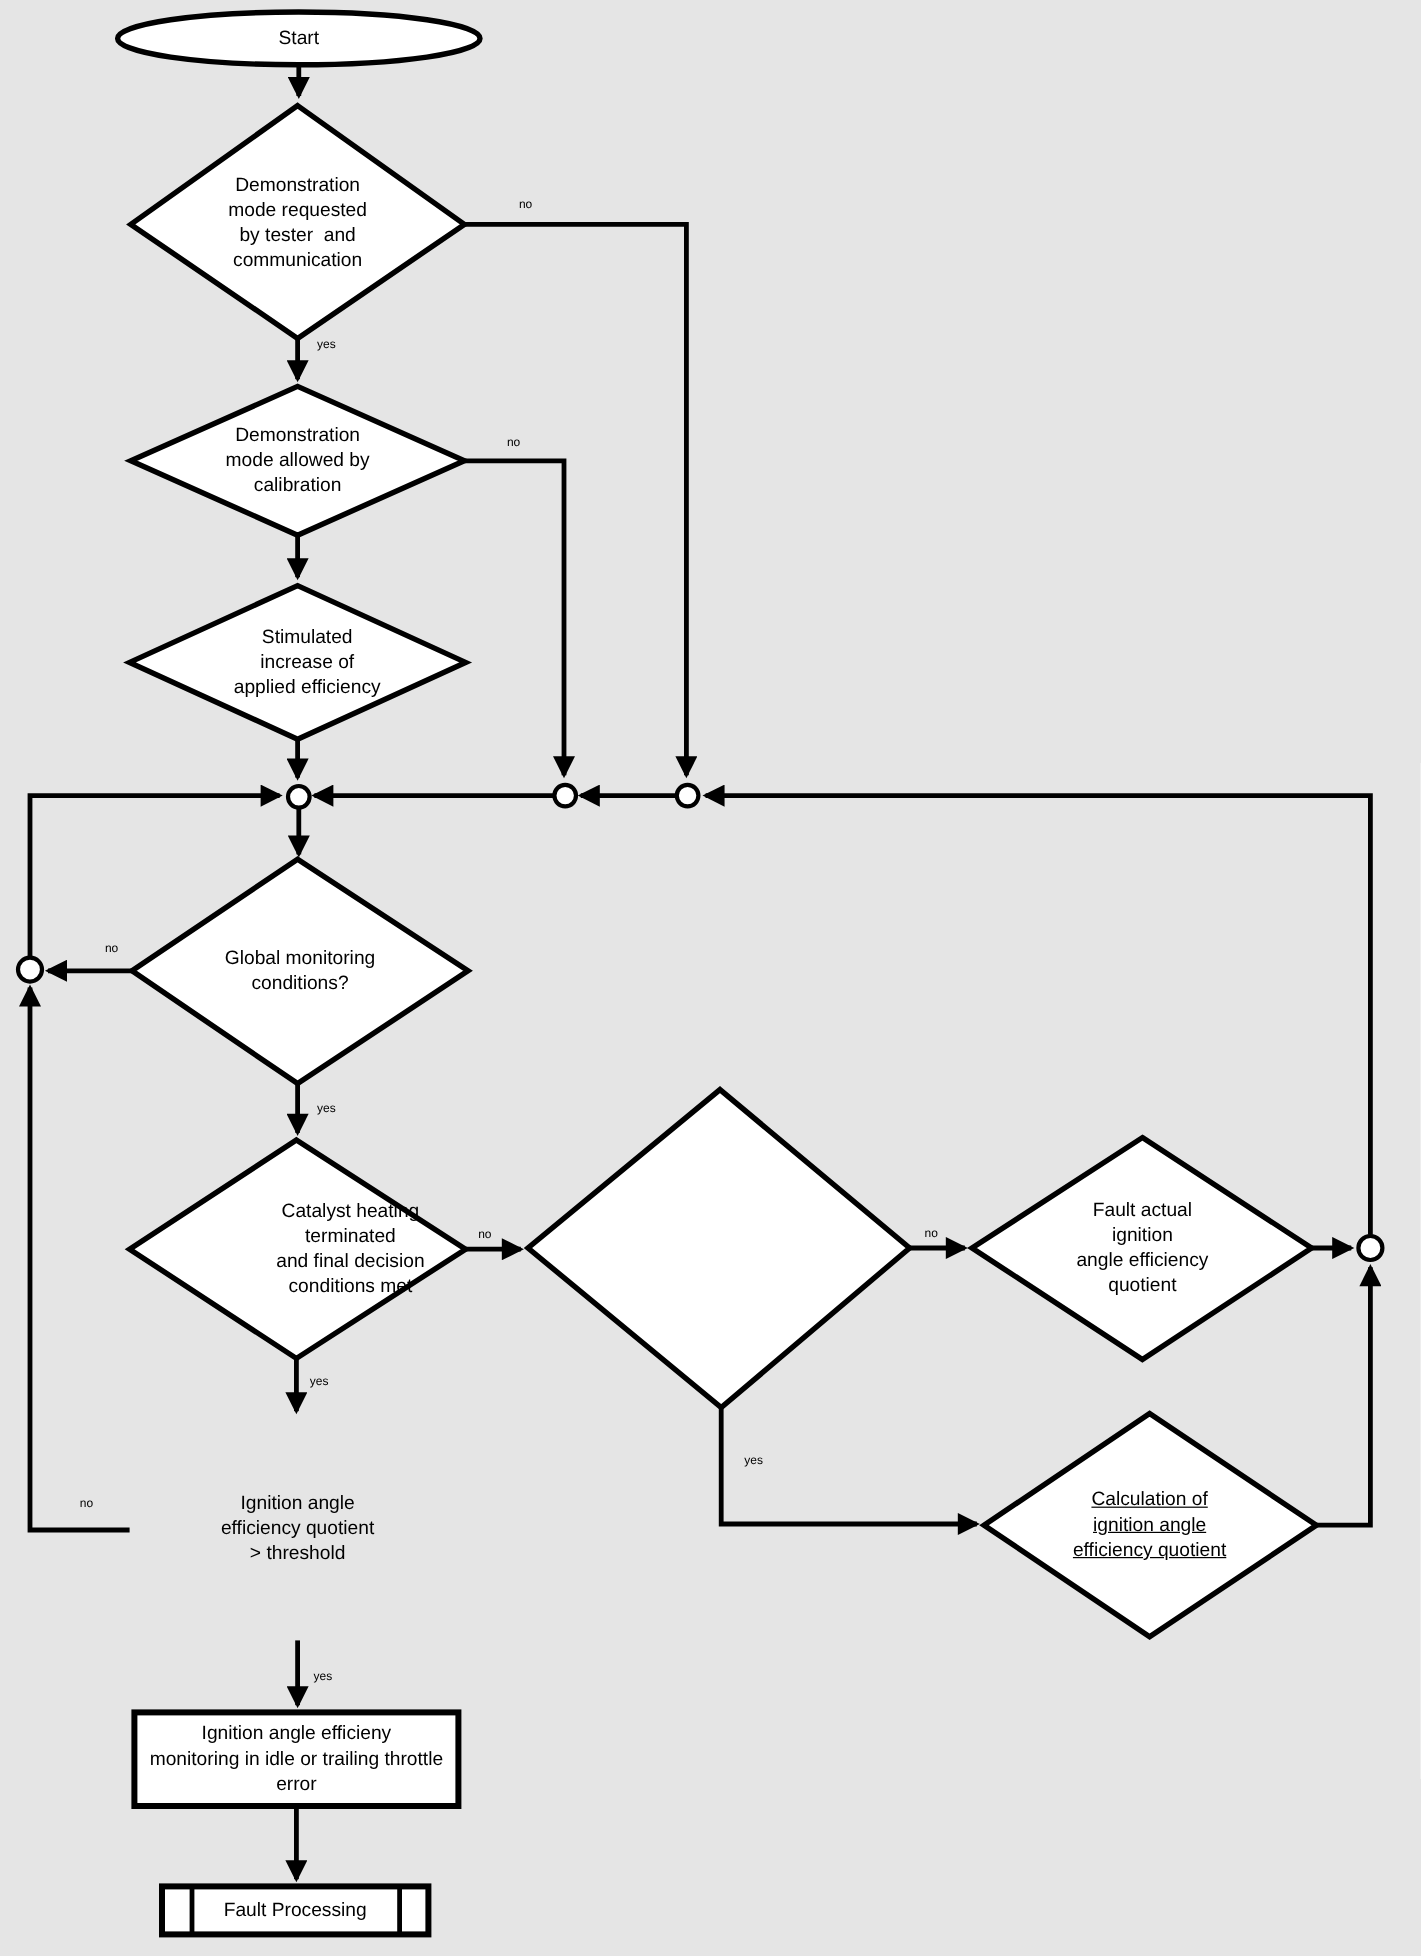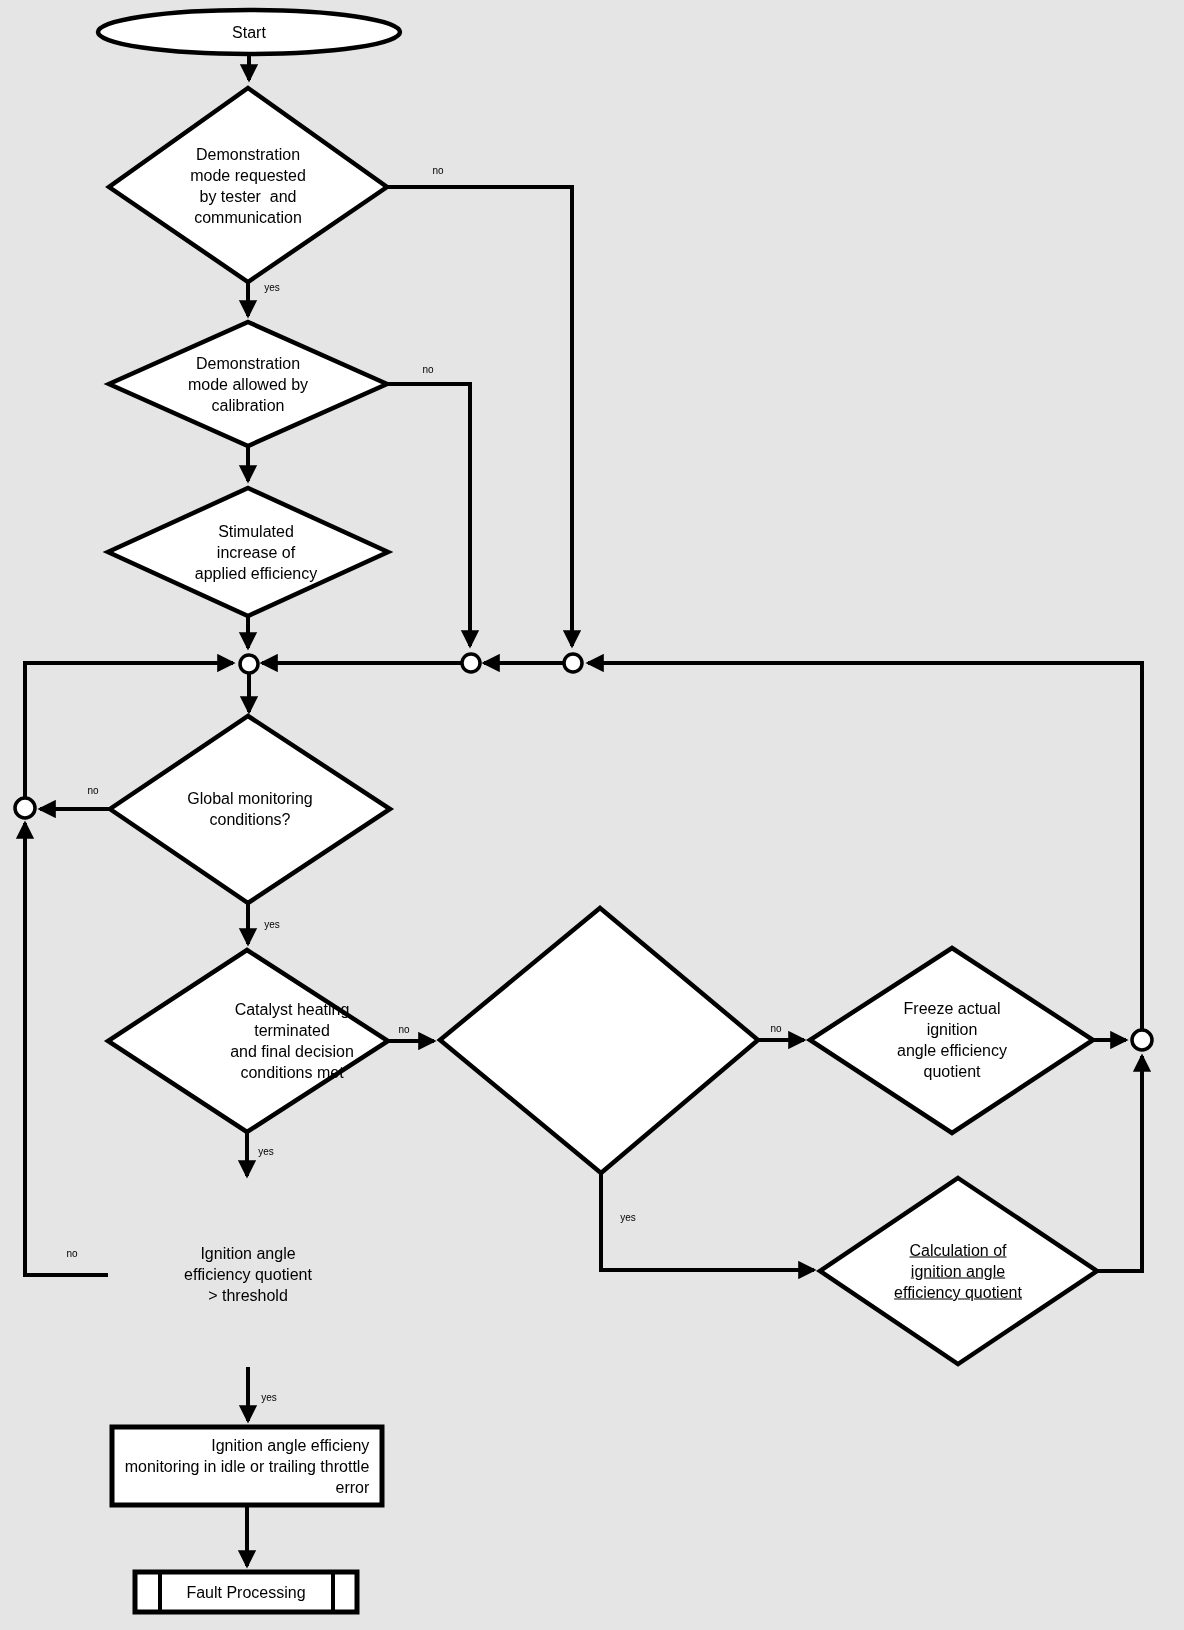--- a/index.html
+++ b/index.html
@@ -96,31 +96,31 @@
 calibration</div>
   <div class="lbl" style="left:256px; top:552px;">Stimulated
 increase of
 applied efficiency</div>
   <div class="lbl" style="left:250px; top:809px;">Global monitoring
 conditions?</div>
   <div class="lbl" style="left:248px; top:1041px;margin-left:44px;">Catalyst heating
 terminated
 and final decision
 conditions met</div>
-  <div class="lbl" style="left:952px; top:1040px;">Freeze actual
+  <div class="lbl" style="left:952px; top:1040px;">Fault actual
 ignition
 angle efficiency
 quotient</div>
   <div class="lbl" style="left:958px; top:1271px;text-decoration:underline;">Calculation of
 ignition angle
 efficiency quotient</div>
   <div class="lbl" style="left:248px; top:1274px;">Ignition angle
 efficiency quotient
 &gt; threshold</div>
-  <div class="lbl" style="left:247px; top:1466px;text-align:right;">Ignition angle efficieny
+  <div class="lbl" style="left:247px; top:1466px;">Ignition angle efficieny
 monitoring in idle or trailing throttle
 error</div>
   <div class="lbl" style="left:246px; top:1592px;">Fault Processing</div>
 
   <div class="lbl edge-lbl" style="left:272px; top:288px;">yes</div>
   <div class="lbl edge-lbl" style="left:438px; top:171px;">no</div>
   <div class="lbl edge-lbl" style="left:428px; top:370px;">no</div>
   <div class="lbl edge-lbl" style="left:272px; top:925px;">yes</div>
   <div class="lbl edge-lbl" style="left:93px;  top:791px;">no</div>
   <div class="lbl edge-lbl" style="left:266px; top:1152px;">yes</div>

